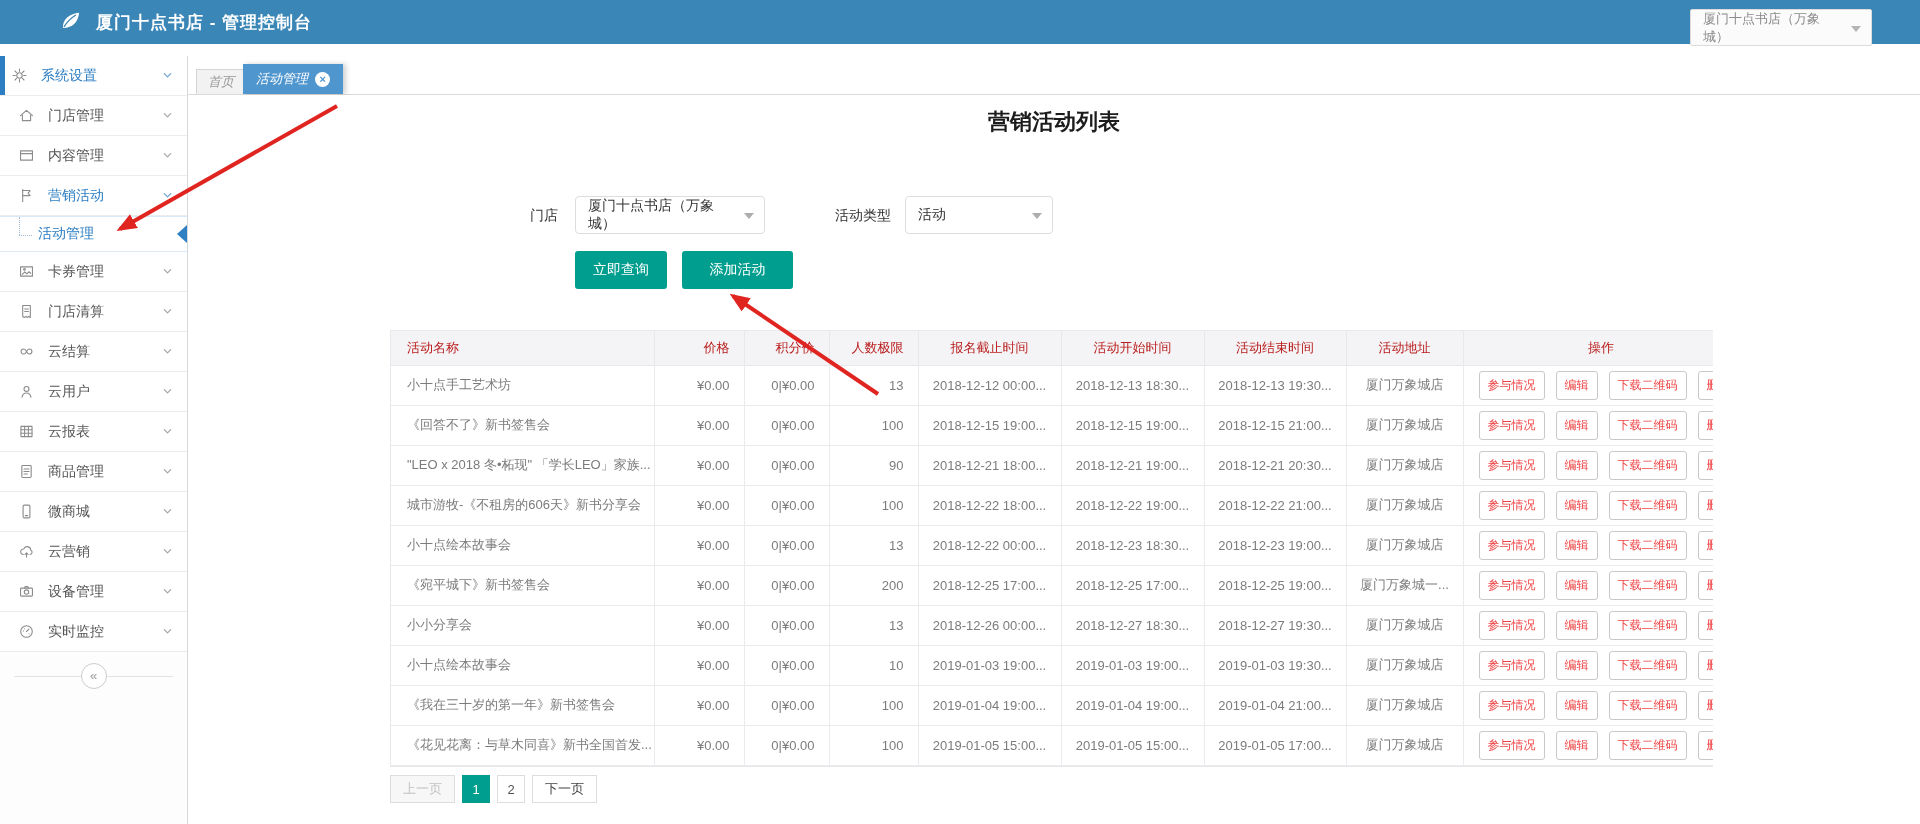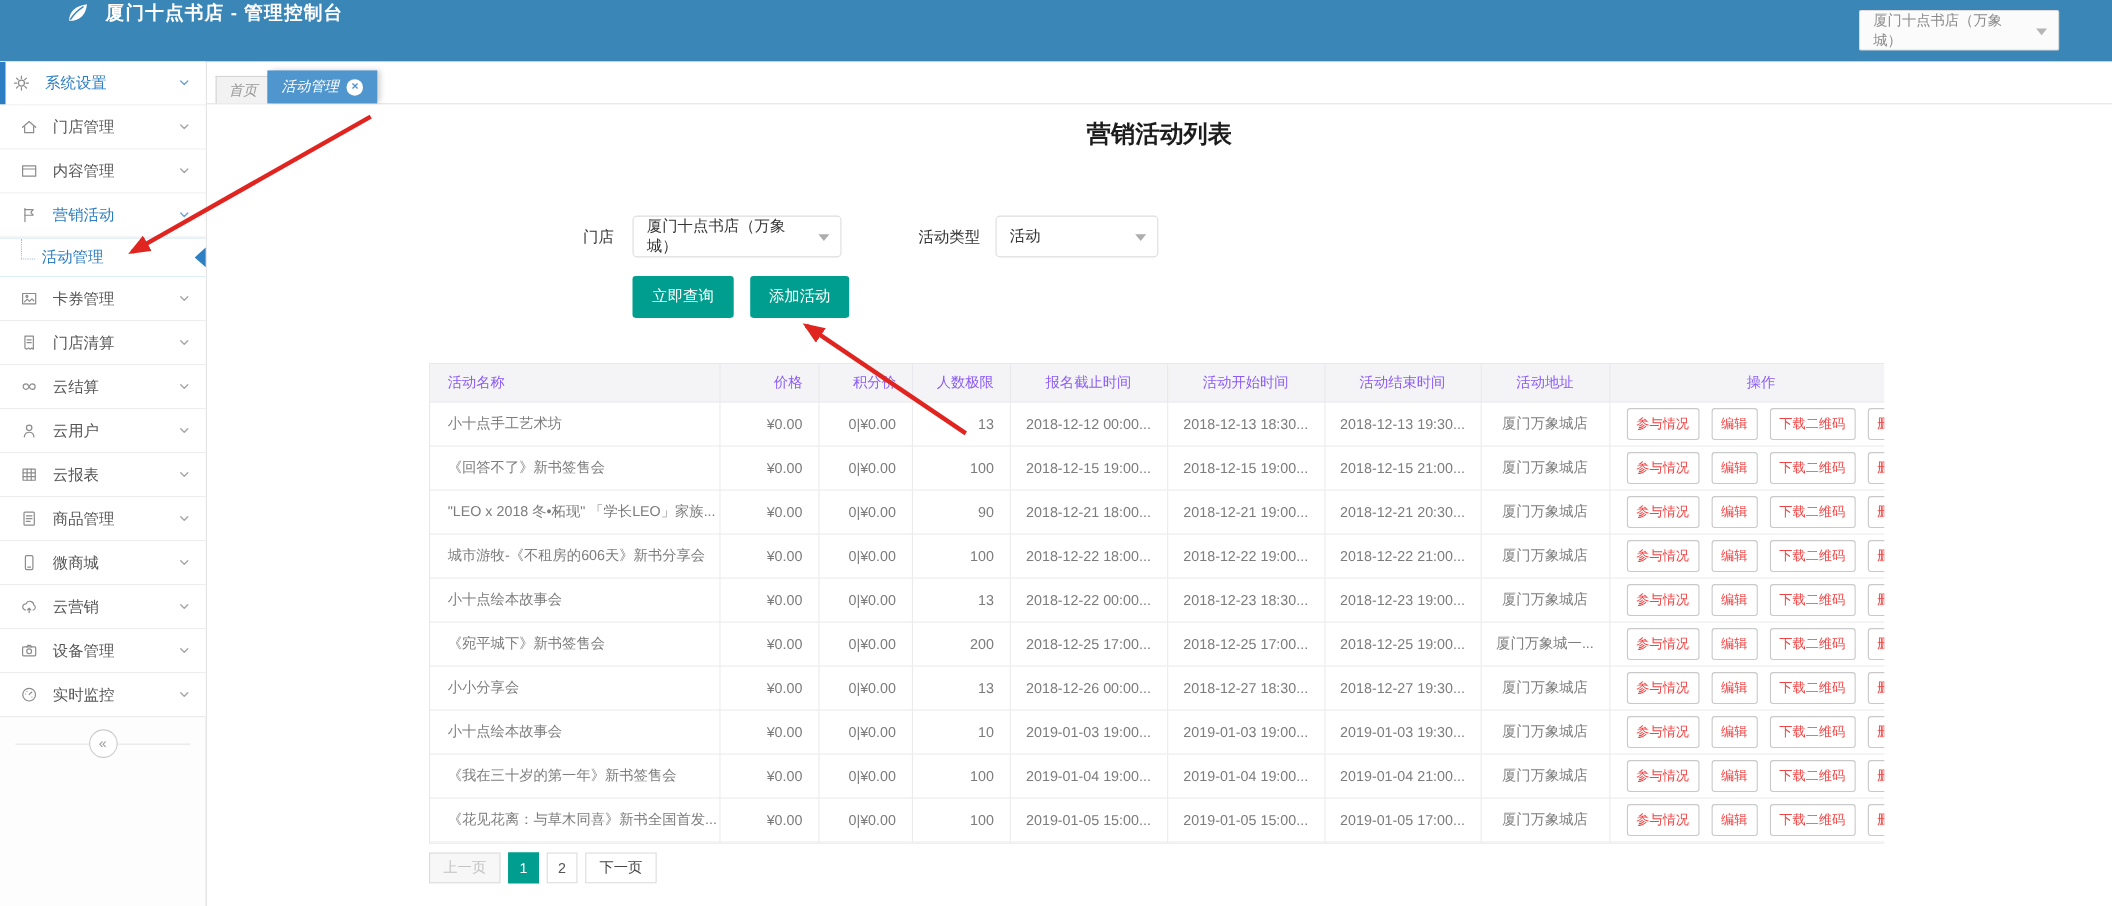--- a/index.html
+++ b/index.html
@@ -1,22 +1,22 @@
 <!DOCTYPE html>
 <html><head>
 <meta charset="utf-8">
 <style>
   * { margin:0; padding:0; box-sizing:border-box; }
   html,body { width:1920px; height:824px; overflow:hidden; background:#fff;
     font-family:"Liberation Sans","DejaVu Sans",sans-serif; }
   .app { position:relative; width:1920px; height:824px; background:#fff; }
 
   
-  .hdr { position:absolute; left:0; top:0; width:1920px; height:56px; background:#3a86b7;
-         display:flex; align-items:flex-start; padding-left:58px; }
+  .hdr { position:absolute; left:0; top:0; width:1920px; height:44px; background:#3a86b7;
+         display:flex; align-items:center; padding-left:58px; }
   .logo { display:inline-flex; margin-right:12px; }
   .hdr-title { color:#fff; font-size:17px; font-weight:bold; letter-spacing:1px; }
   .store-sel { position:absolute; right:48px; top:9px; width:182px; height:37px; background:#fbfbfb;
          border:1px solid #dcdcdc; border-radius:2px; display:flex; align-items:center;
          padding:0 28px 0 12px; font-size:13px; color:#8a8a8a; cursor:pointer; }
   .store-sel .caret { position:absolute; right:10px; top:16px; width:0; height:0;
          border-left:5px solid transparent; border-right:5px solid transparent; border-top:6px solid #b5b5b5; }
 
   
   .sidebar { position:absolute; left:0; top:56px; width:188px; height:768px; background:#fdfdfd;
@@ -65,27 +65,27 @@
   .dd:after { content:""; position:absolute; right:10px; top:16px; width:0; height:0;
          border-left:5px solid transparent; border-right:5px solid transparent; border-top:6px solid #adadad; }
   .dd1 { left:387px; width:190px; }
   .dd2 { left:717px; width:148px; }
   .fl1 { left:300px; width:70px; }
   .fl2 { left:631px; width:72px; }
   .btn { position:absolute; top:156px; height:38px; border:none; border-radius:3px;
          background:#009e8e; color:#fff; font-size:14px; cursor:pointer;
          font-family:"Liberation Sans","DejaVu Sans",sans-serif; }
   .btn-query { left:387px; width:92px; }
-  .btn-add { left:494px; width:90px; }
+  .btn-add { left:494px; width:111px; }
 
   
   .table-wrap { position:absolute; left:202px; top:235px; width:1323px; overflow:hidden;
          border-top:1px solid #e8e8ec; border-left:1px solid #e8e8ec; border-bottom:1px solid #e8e8ec; }
   table { border-collapse:collapse; table-layout:fixed; width:1348px; font-size:13px; }
-  th { height:34px; background:#f4f4f6; color:#8b5cf6; font-weight:normal;
+  th { height:34px; background:#f4f4f6; color:#b91c1c; font-weight:normal;
        border-right:1px solid #e8e8ec; border-bottom:1px solid #e8e8ec; }
   td { height:40px; color:#7c7c7c; border-right:1px solid #ebebee; border-bottom:1px solid #ebebee;
        overflow:hidden; white-space:nowrap; }
   .al { text-align:left; padding-left:16px; }
   .ar { text-align:right; padding-right:14px; }
   .ac { text-align:center; }
   .ops { padding-left:15px; }
   .op-btn { display:inline-block; margin-right:11px; padding:5px 8px; background:#fff;
        border:1px solid #c9c9c9; border-radius:3px; color:#ef4444; font-size:12px; cursor:pointer;
        font-family:"Liberation Sans","DejaVu Sans",sans-serif; white-space:nowrap; }

